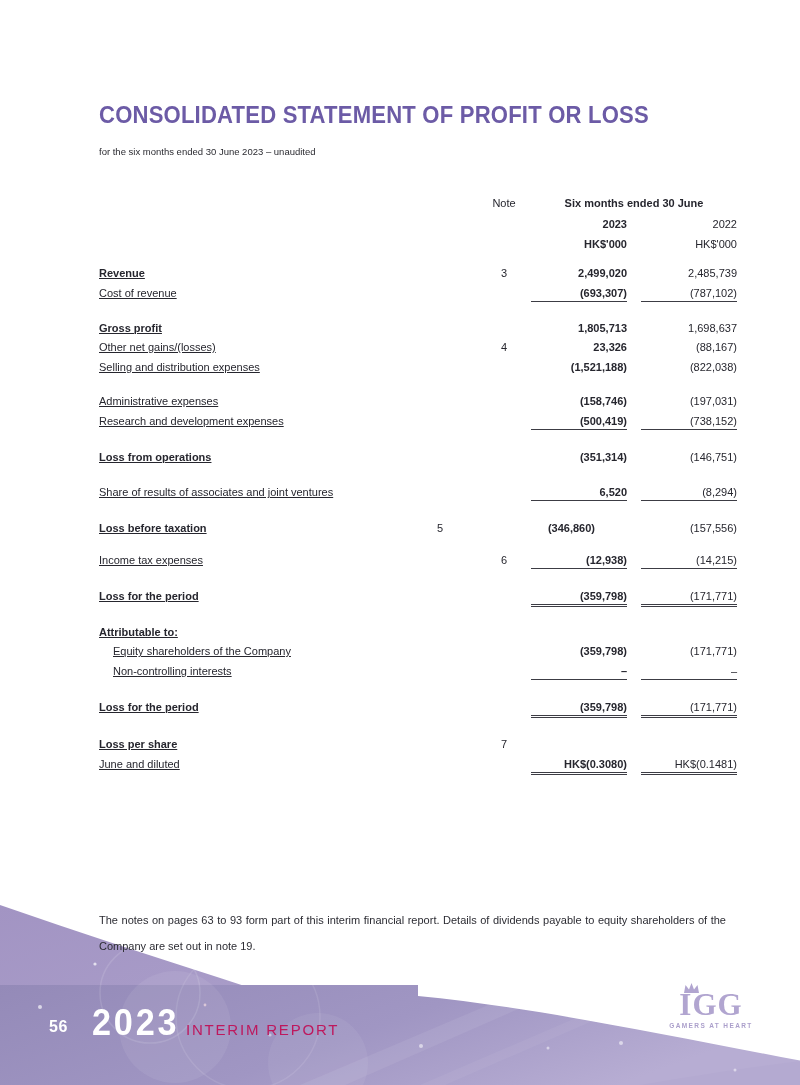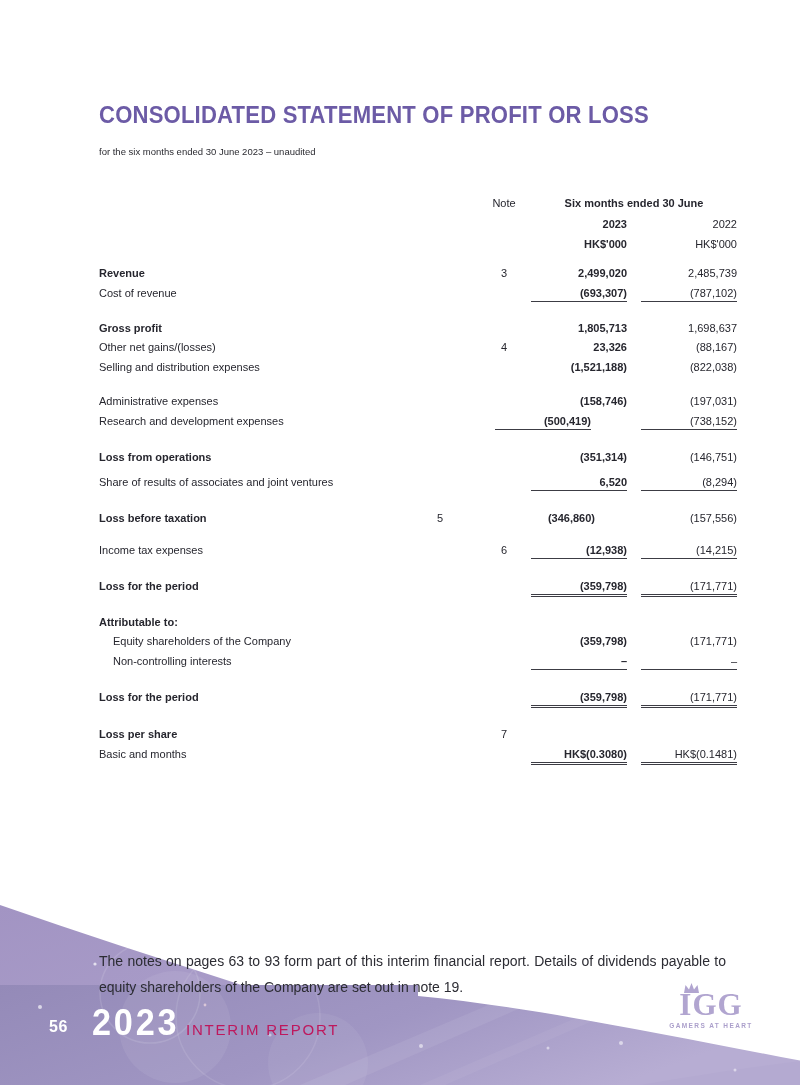--- a/index.html
+++ b/index.html
@@ -11,39 +11,39 @@
   
   .title{
     position:absolute;left:99px;top:102px;
     font-size:23px;font-weight:bold;letter-spacing:.2px;white-space:nowrap;
     transform:scaleX(.96);transform-origin:left center;
   }
   .subtitle{position:absolute;left:99px;top:146px;font-size:9.5px;color:#2b2b31;}
   
   .fin-table{position:absolute;left:99px;top:196px;width:638px;font-size:11px;line-height:14px;}
   .hrow,.row{display:flex;align-items:flex-start;justify-content:flex-end;}
-  .c-label{flex:1;}
+  .c-label{flex:1;text-decoration:underline;}
   .c-label.ind{padding-left:14px;}
   .c-note{width:34px;text-align:center;}
   .c-span{width:206px;margin-left:10px;text-align:center;font-weight:bold;}
   .c-v1{width:96px;margin-left:10px;text-align:right;}
   .c-v2{width:96px;margin-left:14px;text-align:right;}
   .hrow2{margin-top:7px;}
   .hrow3{margin-top:6px;}
   .tbody{margin-top:15px;}
   .row{height:19.8px;}
   .row .c-v1,.row .c-v2{height:15px;}
   .row.b .c-label{font-weight:bold;}
   .bv{font-weight:bold;}
   .u1{border-bottom:1px solid #3c3c44;}
   .u2{border-bottom:3px double #3c3c44;}
   
   .footnote{
-    position:absolute;left:99px;top:949px;width:627px;z-index:4;
-    font-size:14px;line-height:25.5px;text-align:justify;color:#2c2c33;
+    position:absolute;left:99px;top:908px;width:627px;z-index:4;
+    font-size:11px;line-height:25.5px;text-align:justify;color:#2c2c33;
   }
   
   .deco{position:absolute;left:0;top:885px;width:800px;height:200px;z-index:1;}
   
   .pageno{
     position:absolute;left:49px;top:1018px;z-index:5;
     font-size:16px;font-weight:bold;color:#ffffff;letter-spacing:.5px;
   }
   .big-year{
     position:absolute;left:92px;top:1002px;z-index:5;
@@ -123,33 +123,33 @@
           <div class="c-note"></div>
           <div class="c-v1 bv">(1,521,188)</div>
           <div class="c-v2">(822,038)</div>
         </div>
         <div class="row" style="margin-top: 14px;">
           <div class="c-label">Administrative expenses</div>
           <div class="c-note"></div>
           <div class="c-v1 bv">(158,746)</div>
           <div class="c-v2">(197,031)</div>
         </div>
-        <div class="row" style="margin-top: 0px; gap: 36px;">
+        <div class="row" style="margin-top: 0px;">
           <div class="c-label">Research and development expenses</div>
           <div class="c-note"></div>
           <div class="c-v1 bv u1">(500,419)</div>
           <div class="c-v2 u1">(738,152)</div>
         </div>
         <div class="row b" style="margin-top: 16px;">
           <div class="c-label">Loss from operations</div>
           <div class="c-note"></div>
           <div class="c-v1 bv">(351,314)</div>
           <div class="c-v2">(146,751)</div>
         </div>
-        <div class="row" style="margin-top: 6px;">
+        <div class="row" style="margin-top: 16px;">
           <div class="c-label">Share of results of associates and joint ventures</div>
           <div class="c-note"></div>
           <div class="c-v1 bv u1">6,520</div>
           <div class="c-v2 u1">(8,294)</div>
         </div>
         <div class="row b" style="margin-top: 16px; gap: 32px;">
           <div class="c-label">Loss before taxation</div>
           <div class="c-note">5</div>
           <div class="c-v1 bv">(346,860)</div>
           <div class="c-v2">(157,556)</div>
@@ -190,21 +190,21 @@
           <div class="c-v1 bv u2">(359,798)</div>
           <div class="c-v2 u2">(171,771)</div>
         </div>
         <div class="row b" style="margin-top: 17px;">
           <div class="c-label">Loss per share</div>
           <div class="c-note">7</div>
           <div class="c-v1 bv"></div>
           <div class="c-v2"></div>
         </div>
         <div class="row" style="margin-top: 0px;">
-          <div class="c-label">Basic and months</div>
+          <div class="c-label">June and diluted</div>
           <div class="c-note"></div>
           <div class="c-v1 bv u2">HK$(0.3080)</div>
           <div class="c-v2 u2">HK$(0.1481)</div>
         </div>
       </div>
   </div>
 
   <div class="footnote">The notes on pages 63 to 93 form part of this interim financial report. Details of dividends payable to equity shareholders of the Company are set out in note 19.</div>
 
   <svg class="deco" viewBox="0 0 800 200" xmlns="http://www.w3.org/2000/svg" preserveAspectRatio="none">

